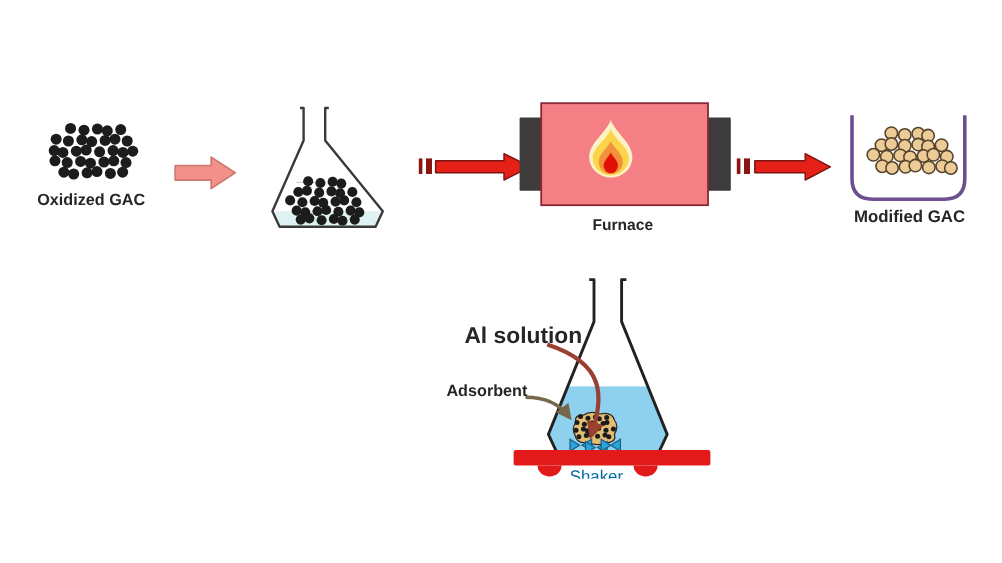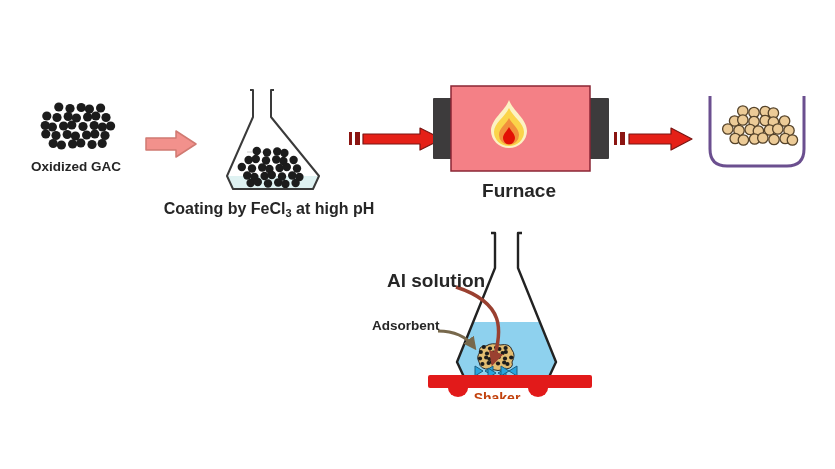--- a/index.html
+++ b/index.html
@@ -4,27 +4,27 @@
 <style>
   html,body{margin:0;padding:0;background:#ffffff;}
   #stage{position:relative;width:835px;height:469px;background:#ffffff;overflow:hidden;
          font-family:"Liberation Sans",sans-serif;}
   #diagram-svg{position:absolute;left:0;top:0;}
   .lbl{position:absolute;font-weight:bold;color:#262626;white-space:nowrap;}
   .lbl.center{text-align:center;}
   .lbl-oxidized{left:28px;top:159px;width:96px;font-size:13.5px;}
   .lbl-coating{left:162px;top:200px;width:214px;font-size:16px;}
   .lbl-coating .sub{font-size:11px;vertical-align:-3px;}
-  .lbl-furnace{left:477px;top:180px;width:84px;font-size:19px;}
+  .lbl-furnace{left:477px;top:180px;width:84px;font-size:13px;}
   .lbl-modified{left:700px;top:170px;width:116px;font-size:14px;line-height:20px;}
   .lbl-alsol{left:387px;top:270px;font-size:19px;}
   .lbl-adsorbent{left:372px;top:318px;font-size:13.5px;}
   .lbl-shaker-clip{left:452px;top:389px;width:90px;height:10px;overflow:hidden;
                    text-align:center;}
-  .lbl-shaker-clip span{font-weight:bold;font-size:14px;line-height:14px;color:#c2410c;}
+  .lbl-shaker-clip span{font-weight:normal;font-size:14px;line-height:14px;color:#0369a1;}
 </style>
 </head>
 <body>
 
 <div id="stage">
 
   <svg id="diagram-svg" width="835" height="469" viewBox="0 0 835 469">
     <defs>
       <clipPath id="flask1clip">
         <path d="M253,90 L253,117 L227,176 L233,189 L313,189 L319,176 L271,117 L271,90 Z"></path>
@@ -217,25 +217,25 @@
 
     <g>
       <rect x="428" y="375" width="164" height="13" rx="2" fill="#e21a1a"></rect>
       <path d="M448,388 a10,9 0 0 0 20,0 Z" fill="#e21a1a"></path>
       <path d="M528,388 a10,9 0 0 0 20,0 Z" fill="#e21a1a"></path>
     </g>
   </svg>
 
   <div class="lbl lbl-oxidized center">Oxidized GAC</div>
 
-  <div class="lbl lbl-coating center"><span>Coating by FeCl</span><span class="sub">3</span><span> at high pH</span></div>
 
   <div class="lbl lbl-furnace center">Furnace</div>
 
   <div class="lbl lbl-modified center">
+    <div>Modified GAC</div>
   </div>
 
   <div class="lbl lbl-alsol">Al solution</div>
 
   <div class="lbl lbl-adsorbent">Adsorbent</div>
 
   <div class="lbl-shaker-clip lbl">
     <span>Shaker</span>
   </div>
 

